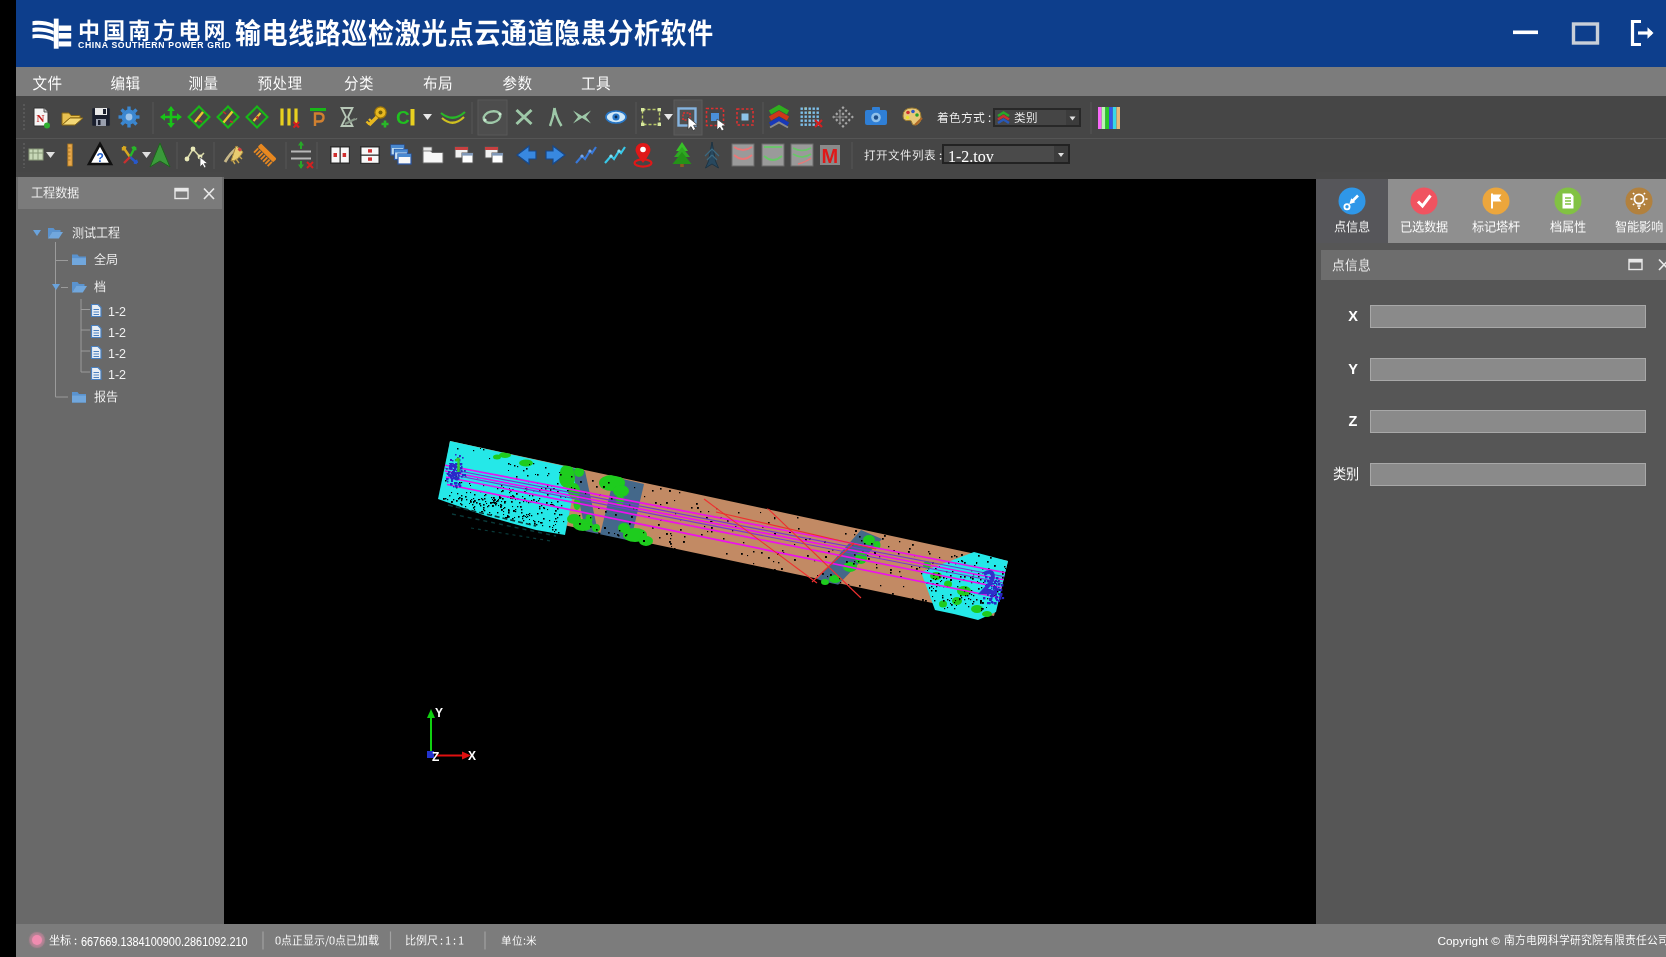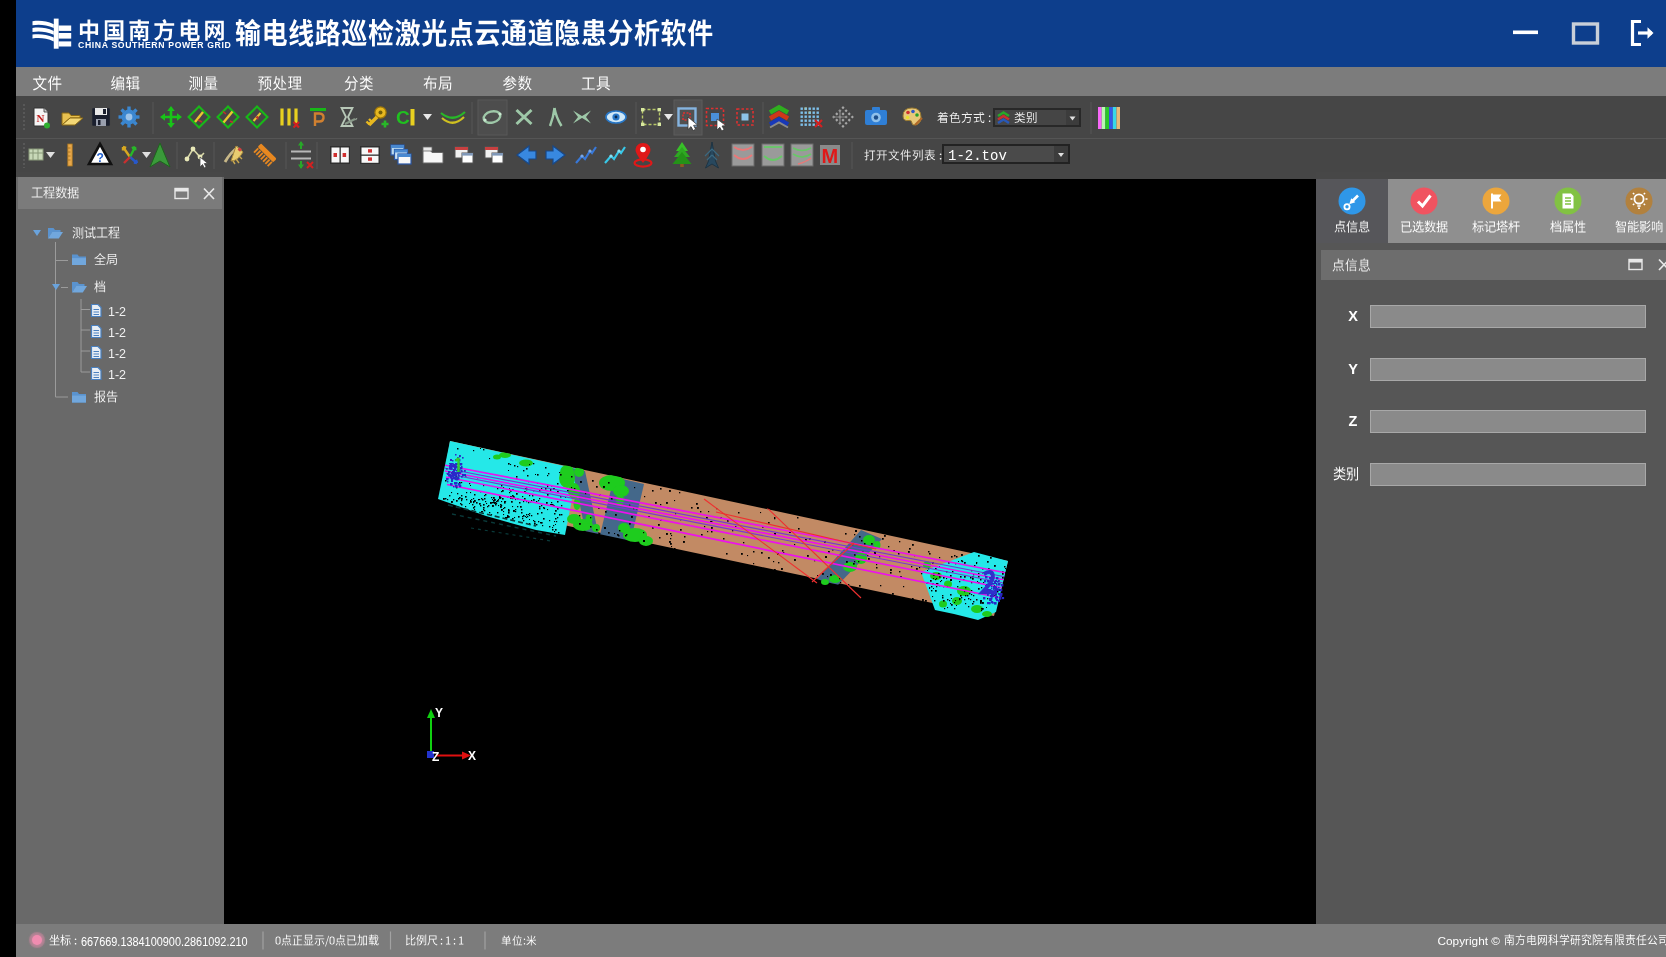--- a/index.html
+++ b/index.html
@@ -468,21 +468,21 @@
         <rect x="-10" y="-10" width="20" height="20" fill="#8a8a8a"></rect>
         <text x="-8.5" y="7.5" font-size="20" font-weight="bold" fill="#e01818" font-family="Liberation Sans">M</text>
       </g>
     </svg>
 <svg class="abs" style="left:848px;top:139px" width="120" height="33">
       <g transform="translate(0,20.5)">
         <path d="M2.3 -10L2.3 -7L0.5 -7L0.5 -6.2L2.3 -6.2L2.3 -3.8Q1.6 -3.6 1.3 -3.6Q1 -3.5 0.4 -3.3L0.7 -2.5L2.3 -3L2.3 -0.2Q2.3 -0 2.3 -0Q2.2 0 2.1 0Q1.9 0 1.7 0Q1.4 0 0.9 0Q1 0.2 1 0.4Q1.1 0.6 1.1 0.8Q2 0.8 2.2 0.8Q2.4 0.8 2.7 0.7Q3 0.5 3.1 0.4Q3.2 0.3 3.2 -0.2L3.2 -3.2L4.9 -3.7L4.8 -4.5L3.2 -4.1L3.2 -6.2L4.8 -6.2L4.8 -7L3.2 -7L3.2 -10L2.3 -10ZM4.8 -9L4.8 -8.1L8.1 -8.1L8.1 -0.3Q8.1 -0.1 8.1 -0Q8.1 0 7.8 0Q7.6 0 7.2 0Q6.7 0 5.9 0Q6 0.2 6.1 0.5Q6.2 0.7 6.2 0.9Q7.3 0.9 7.7 0.9Q8.1 0.9 8.5 0.8Q8.9 0.6 9 0.5Q9.1 0.3 9.1 -0.2L9.1 -8.1L11.1 -8.1L11.1 -9L4.8 -9ZM19.5 -8.2L19.5 -5L16.3 -5L16.3 -5.5L16.3 -8.2L19.5 -8.2ZM12.6 -5L12.6 -4.2L15.3 -4.2Q15.2 -2.5 14.9 -1.7Q14.6 -0.9 12.6 0.4Q12.8 0.5 13 0.7Q13.2 0.8 13.3 1.1Q15.5 -0.4 15.8 -1.3Q16.1 -2.2 16.2 -4.2L19.5 -4.2L19.5 1L20.4 1L20.4 -4.2L23 -4.2L23 -5L20.4 -5L20.4 -8.2L22.6 -8.2L22.6 -9L13 -9L13 -8.2L15.4 -8.2L15.4 -5.5L15.4 -5L12.6 -5ZM28.9 -9.8Q29.2 -9.2 29.4 -8.8Q29.6 -8.4 29.8 -7.9L30.7 -8.2Q30.6 -8.7 30.4 -9.1Q30.2 -9.5 29.8 -10.1L28.9 -9.8ZM24.6 -7.8L24.6 -7L26.4 -7Q27.1 -5.2 27.5 -4.4Q28 -3.6 29.2 -2.3Q27.9 -1.2 27.1 -0.8Q26.3 -0.4 24.4 0.2Q24.6 0.4 24.7 0.6Q24.9 0.8 25 1Q26.9 0.4 27.7 -0.1Q28.5 -0.5 29.8 -1.7Q31.1 -0.5 31.9 -0Q32.7 0.4 34.6 0.9Q34.8 0.7 34.9 0.5Q35 0.3 35.2 0.1Q33.3 -0.4 32.6 -0.8Q31.8 -1.2 30.5 -2.3Q31.7 -3.6 32.1 -4.3Q32.5 -5.1 33.2 -7L35.1 -7L35.1 -7.8L24.6 -7.8ZM29.8 -3Q28.8 -4.1 28.3 -4.8Q27.9 -5.5 27.3 -7L32.2 -7Q31.7 -5.4 31.3 -4.7Q30.9 -4 29.8 -3ZM39.7 -4L39.7 -3.1L43 -3.1L43 1L43.9 1L43.9 -3.1L47 -3.1L47 -4L43.9 -4L43.9 -7L46.5 -7L46.5 -7.8L43.9 -7.8L43.9 -9.9L43 -9.9L43 -7.8L41.4 -7.8Q41.6 -8.3 41.7 -8.6Q41.7 -8.8 41.8 -9.4L41 -9.5Q40.7 -8.1 40.5 -7.3Q40.2 -6.6 39.6 -5.4Q39.8 -5.3 40 -5.2Q40.2 -5.1 40.3 -4.9Q40.6 -5.5 40.8 -5.8Q40.9 -6.2 41.2 -7L43 -7L43 -4L39.7 -4ZM39.1 -10Q38.5 -8.4 38 -7.5Q37.5 -6.6 36.4 -5.3Q36.5 -5.1 36.6 -4.8Q36.8 -4.5 36.9 -4.3Q37.2 -4.8 37.4 -5Q37.6 -5.3 37.9 -5.9L37.9 1L38.8 1L38.8 -7.4Q39.2 -8.2 39.4 -8.6Q39.6 -9 39.9 -9.8L39.1 -10ZM55.4 -9L55.4 -1.9L56.3 -1.9L56.3 -9L55.4 -9ZM57.8 -10.1L57.8 -0.1Q57.8 0.1 57.8 0.1Q57.8 0.2 57.6 0.2Q57.4 0.2 57.1 0.2Q56.8 0.2 56.1 0.2Q56.3 0.4 56.3 0.6Q56.4 0.8 56.4 1Q57.3 1 57.6 1Q57.9 1 58.2 0.9Q58.6 0.7 58.6 0.6Q58.7 0.5 58.7 -0.1L58.7 -10.1L57.8 -10.1ZM50.1 -3.6Q50.7 -3.2 51 -2.9Q51.4 -2.6 51.9 -2.1Q51.1 -0.9 50.6 -0.5Q50.1 -0.1 48.9 0.4Q49.1 0.6 49.2 0.7Q49.3 0.9 49.4 1.1Q51.9 0 52.8 -1.2Q53.7 -2.4 54.3 -6.7L53.7 -6.8L53.6 -6.8L51 -6.8Q51.2 -7.2 51.2 -7.5Q51.3 -7.7 51.5 -8.2L54.6 -8.2L54.6 -9L48.7 -9L48.7 -8.2L50.6 -8.2Q50.2 -6.8 49.9 -5.9Q49.5 -5.1 48.6 -3.9Q48.8 -3.8 49 -3.6Q49.1 -3.5 49.3 -3.3Q49.8 -4 50.1 -4.5Q50.3 -4.9 50.7 -6L53.3 -6Q53.1 -4.8 52.9 -4.3Q52.8 -3.8 52.3 -2.9Q51.9 -3.4 51.5 -3.6Q51.2 -3.9 50.6 -4.3L50.1 -3.6ZM62.9 1Q63.2 0.9 63.4 0.8Q63.6 0.7 66.8 -0.3Q66.8 -0.5 66.8 -0.6Q66.7 -0.8 66.7 -1L63.9 -0.2L63.9 -2.7Q64.6 -3.2 64.9 -3.4Q65.2 -3.7 65.7 -4.2Q66.6 -1.8 67.4 -1Q68.2 -0.1 70.6 0.7Q70.8 0.4 70.9 0.3Q71 0.1 71.2 -0.1Q70.1 -0.4 69.6 -0.7Q69.1 -1 68.3 -1.7Q69 -2.1 69.4 -2.4Q69.8 -2.7 70.5 -3.3L69.8 -3.8Q69.3 -3.3 68.9 -3Q68.5 -2.7 67.8 -2.2Q67.3 -2.8 67.1 -3.1Q66.9 -3.5 66.6 -4.2L70.8 -4.2L70.8 -5L66.2 -5L66.2 -6.3L69.9 -6.3L69.9 -7L66.2 -7L66.2 -8.2L70.5 -8.2L70.5 -9L66.2 -9L66.2 -10L65.3 -10L65.3 -9L61.2 -9L61.2 -8.2L65.3 -8.2L65.3 -7L61.8 -7L61.8 -6.3L65.3 -6.3L65.3 -5L60.8 -5L60.8 -4.2L64.6 -4.2Q63.5 -3.3 62.7 -2.8Q61.8 -2.4 60.4 -1.9Q60.6 -1.8 60.7 -1.6Q60.8 -1.5 61 -1.2Q61.6 -1.5 62 -1.6Q62.3 -1.8 63 -2.2L63 -0.5Q63 -0 62.9 0.1Q62.7 0.2 62.5 0.3Q62.7 0.5 62.8 0.6Q62.9 0.8 62.9 1ZM76.6 -4.4Q77 -4.4 77.2 -4.5Q77.4 -4.7 77.4 -5.2Q77.4 -5.7 77.2 -5.8Q77 -6 76.6 -6Q76.2 -6 76 -5.8Q75.8 -5.7 75.8 -5.2Q75.8 -4.7 76 -4.5Q76.2 -4.4 76.6 -4.4ZM76.6 0Q77 0 77.2 -0.1Q77.4 -0.3 77.4 -0.7Q77.4 -1.3 77.2 -1.4Q77 -1.6 76.6 -1.6Q76.2 -1.6 76 -1.4Q75.8 -1.3 75.8 -0.8Q75.8 -0.3 76 -0.1Q76.2 0 76.6 0Z" fill="#f0f0f0"></path>
       </g>
     </svg>
 <div class="abs" style="left:926px;top:144px;width:128px;height:20px;background:#4a4a4a;border:2px solid #222"></div>
-<div class="abs" style="left:932px;top:148px;font-size:14px;color:#fff;font-family:Liberation Mono, monospace">1-2.tov</div>
+<div class="abs" style="left:932px;top:148px;font-size:16px;color:#fff;font-family:Liberation Serif, serif">1-2.tov</div>
 <div class="abs" style="left:1038px;top:146px;width:14px;height:16px;background:#3c3c3c"></div>
 <svg class="abs" style="left:1038px;top:146px" width="14" height="16">
       <path d="M4 7 L10 7 L7 11 Z" fill="#e0e0e0"></path>
     </svg>
 <div class="abs" style="left:0;top:172px;width:208px;height:752px;background:#696969"></div>
 <div class="abs" style="left:0;top:172px;width:208px;height:5px;background:#474747"></div>
 <div class="abs" style="left:2px;top:177px;width:204px;height:32px;background:#7b7b7b"></div>
 <svg class="abs" style="left:0;top:0" width="208px" height="220">
       <g transform="translate(15,197.5)">
         <path d="M0.6 -1L0.6 -0.1L11.7 -0.1L11.7 -1L6.6 -1L6.6 -9L11.1 -9L11.1 -9.9L1.3 -9.9L1.3 -9L5.6 -9L5.6 -1L0.6 -1ZM18.5 -10L22.2 -10L22.2 -7L18.5 -7L18.5 -10ZM17.7 -10.8L17.7 -6.2L23.1 -6.2L23.1 -10.8L17.7 -10.8ZM17.5 -2.8L17.5 -2L19.9 -2L19.9 0L16.7 0L16.7 0.8L23.8 0.8L23.8 0L20.8 0L20.8 -2L23.3 -2L23.3 -2.8L20.8 -2.8L20.8 -4.2L23.6 -4.2L23.6 -5L17.2 -5L17.2 -4.2L19.9 -4.2L19.9 -2.8L17.5 -2.8ZM16.4 -11Q15.5 -10.7 14.7 -10.5Q13.9 -10.4 12.5 -10.1Q12.6 -9.9 12.7 -9.7Q12.8 -9.5 12.8 -9.2Q13.4 -9.3 13.7 -9.4Q14 -9.5 14.6 -9.7L14.6 -7L12.6 -7L12.6 -6.1L14.5 -6.1Q14 -4.7 13.6 -3.9Q13.1 -3.2 12.3 -2.3Q12.5 -2.1 12.6 -1.9Q12.7 -1.7 12.8 -1.4Q13.4 -2.2 13.8 -2.8Q14.1 -3.4 14.6 -4.6L14.6 1.1L15.5 1.1L15.5 -4.5Q15.9 -4 16.2 -3.7Q16.4 -3.3 16.6 -3L17.2 -3.7Q16.9 -4 16.4 -4.5Q15.9 -5 15.5 -5.4L15.5 -6.1L17 -6.1L17 -7L15.5 -7L15.5 -9.4Q16.1 -9.6 16.4 -9.7Q16.6 -9.8 17.1 -10L16.4 -11ZM29.4 -10.8Q29.2 -10.3 29 -10Q28.8 -9.6 28.5 -9.2L29.1 -8.9Q29.4 -9.3 29.6 -9.6Q29.9 -9.9 30.2 -10.4L29.4 -10.8ZM25.1 -10.4Q25.4 -9.9 25.6 -9.6Q25.7 -9.3 25.8 -8.8L26.5 -9.1Q26.4 -9.6 26.3 -9.9Q26.1 -10.2 25.8 -10.7L25.1 -10.4ZM29 -3.2Q28.8 -2.6 28.6 -2.3Q28.4 -2 27.9 -1.5Q27.4 -1.8 27.2 -1.9Q26.9 -2 26.5 -2.2Q26.7 -2.5 26.8 -2.7Q26.9 -2.9 27 -3.2L29 -3.2ZM25.3 -1.9Q26 -1.7 26.3 -1.5Q26.6 -1.3 27.2 -1Q26.5 -0.4 26 -0.2Q25.5 -0 24.5 0.2Q24.7 0.4 24.8 0.5Q24.9 0.7 24.9 0.9Q26.1 0.6 26.6 0.4Q27.1 0.1 28 -0.6Q28.4 -0.4 28.6 -0.2Q28.8 -0.1 29.1 0.1L29.7 -0.5Q29.4 -0.7 29.2 -0.8Q29 -0.9 28.6 -1.2Q29.2 -1.9 29.5 -2.3Q29.8 -2.8 30.1 -3.8L29.6 -4L29.4 -4L27.4 -4L27.7 -4.8L26.9 -4.9Q26.8 -4.6 26.7 -4.5Q26.7 -4.3 26.5 -4L24.9 -4L24.9 -3.2L26.1 -3.2Q25.9 -2.7 25.8 -2.5Q25.6 -2.3 25.3 -1.9ZM27.2 -11L27.2 -8.8L24.6 -8.8L24.6 -8L26.9 -8Q26.3 -7 25.8 -6.6Q25.3 -6.1 24.5 -5.7Q24.7 -5.5 24.8 -5.3Q24.9 -5.1 25 -4.8Q25.7 -5.3 26.1 -5.7Q26.5 -6.1 27.2 -7L27.2 -5.2L28 -5.2L28 -7.2Q28.6 -6.7 29 -6.4Q29.4 -6 29.7 -5.7L30.2 -6.5Q29.9 -6.7 29.3 -7.1Q28.8 -7.5 28.2 -8L30.5 -8L30.5 -8.8L28 -8.8L28 -11L27.2 -11ZM31.7 -10.9Q31.4 -8.8 31.1 -7.6Q30.9 -6.5 29.9 -4.9Q30.1 -4.7 30.3 -4.6Q30.5 -4.4 30.6 -4.2Q30.9 -4.8 31.1 -5.1Q31.2 -5.4 31.4 -6.1Q31.7 -4.7 31.9 -4.1Q32.1 -3.4 32.5 -2.5Q31.8 -1.3 31.4 -0.8Q30.9 -0.4 29.5 0.3Q29.7 0.5 29.8 0.7Q30 0.8 30.1 1Q31.3 0.4 31.8 -0.1Q32.2 -0.5 33 -1.6Q33.6 -0.5 34 -0.1Q34.4 0.3 35.3 0.9Q35.5 0.7 35.6 0.5Q35.7 0.3 36 0.2Q34.9 -0.4 34.5 -0.8Q34.1 -1.3 33.5 -2.5Q34.1 -3.7 34.3 -4.7Q34.5 -5.6 34.8 -8L35.7 -8L35.7 -8.9L32.1 -8.9Q32.3 -9.5 32.4 -9.8Q32.5 -10.2 32.6 -10.8L31.7 -10.9ZM33.9 -8Q33.8 -6.2 33.6 -5.4Q33.5 -4.6 33 -3.4Q32.5 -4.7 32.4 -5.5Q32.2 -6.3 32 -8L33.9 -8ZM41.9 -3L41.9 1.1L42.8 1.1L42.8 0.8L46.5 0.8L46.5 1.1L47.4 1.1L47.4 -3L45 -3L45 -5L47.8 -5L47.8 -5.8L45 -5.8L45 -7L47.3 -7L47.3 -10L40.8 -10L40.8 -6.5Q40.8 -4.6 40.8 -3Q40.7 -1.4 39.5 0.7Q39.7 0.8 39.9 0.9Q40 1 40.2 1.1Q41.2 -0.3 41.4 -1.5Q41.6 -2.7 41.7 -5L44.1 -5L44.1 -3L41.9 -3ZM41.8 -9.2L46.5 -9.2L46.5 -7.8L41.8 -7.8L41.8 -9.2ZM41.8 -7L44.1 -7L44.1 -5.8L41.7 -5.8L41.8 -6.5L41.8 -7ZM42.8 0L42.8 -2.2L46.5 -2.2L46.5 0L42.8 0ZM38 -10.8L38 -8L36.5 -8L36.5 -7.1L38 -7.1L38 -4.8Q37.4 -4.5 37.1 -4.4Q36.8 -4.3 36.3 -4.1L36.6 -3L38 -3.6L38 -0.2Q38 -0 38 -0Q38 0 37.8 0Q37.7 0 37.4 0Q37.2 0 36.7 0Q36.8 0.2 36.9 0.4Q36.9 0.6 36.9 0.9Q37.7 0.9 38 0.9Q38.2 0.8 38.5 0.7Q38.8 0.5 38.9 0.4Q38.9 0.3 38.9 -0.2L38.9 -3.9L40.3 -4.5L40.2 -5.5L38.9 -5.1L38.9 -7.1L40.3 -7.1L40.3 -8L38.9 -8L38.9 -10.8L38 -10.8Z" fill="#f2f2f2"></path>

